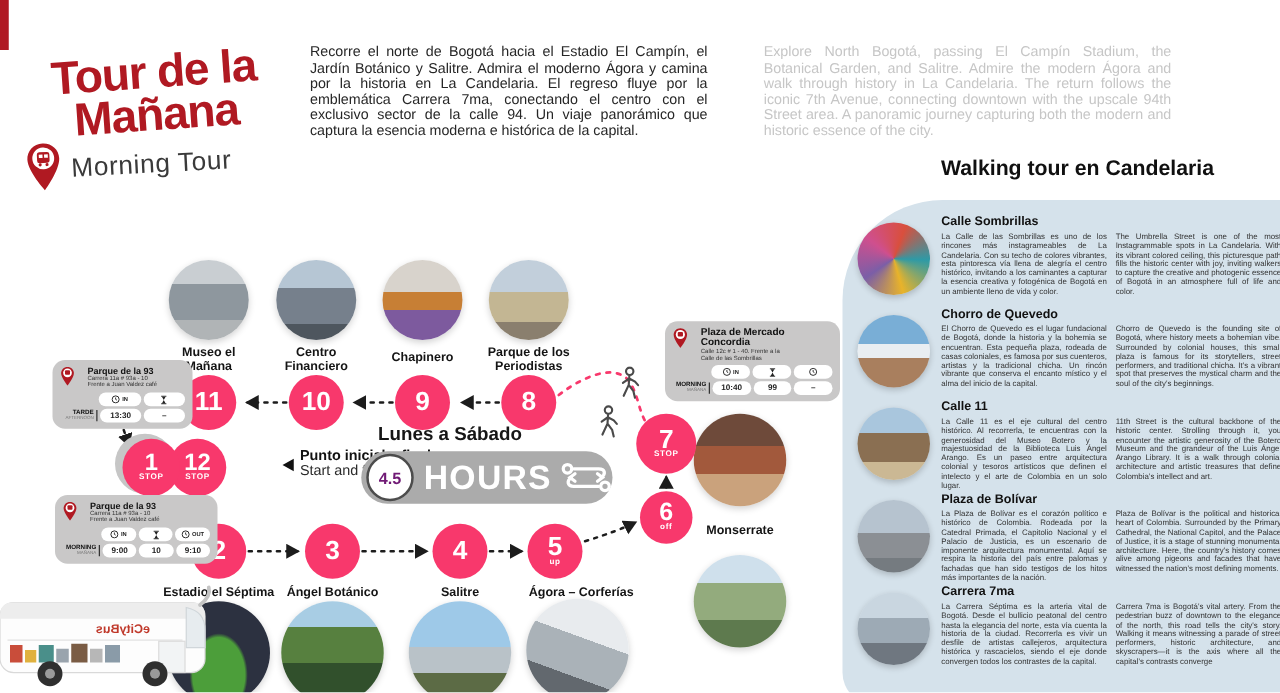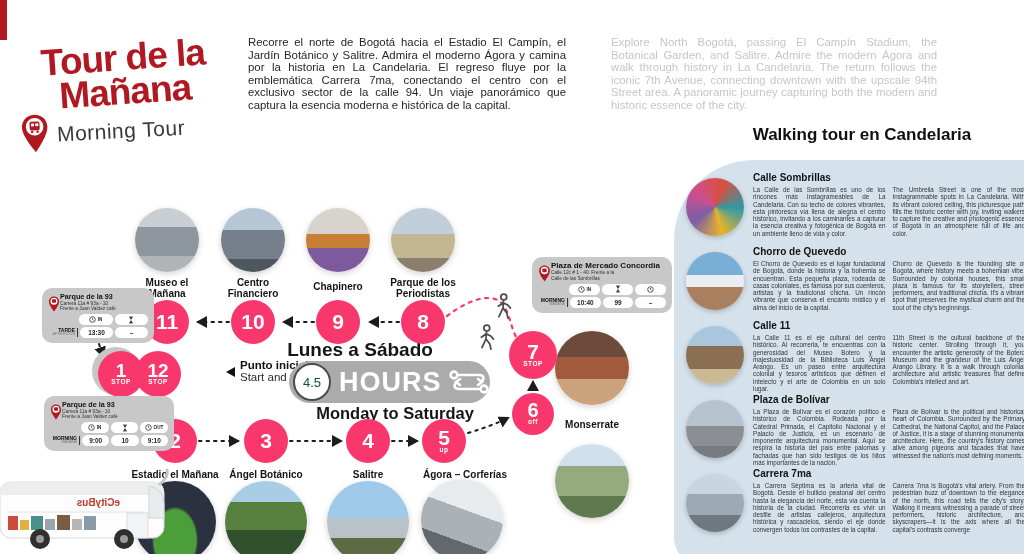--- a/index.html
+++ b/index.html
@@ -58,32 +58,32 @@
     font-weight:800;z-index:3;line-height:.85;}
   .d44{width:44px;height:44px;font-size:21px;}
   .d46{width:46px;height:46px;font-size:19px;}
   .num .sub{font-size:6.5px;font-weight:700;letter-spacing:.5px;line-height:1;}
   .shadowed{box-shadow:-5px -3px 0 1px #c6c6c6;}
 
   .sched{position:absolute;font-weight:800;color:#161616;text-align:center;z-index:2;margin:0;}
   .banner{position:absolute;left:289px;top:361px;width:201px;height:42px;background:#ABABAB;
     border-radius:21px;display:flex;align-items:center;z-index:2;}
   .banner .bignum{width:34px;height:34px;margin-left:4px;background:#fff;border:2px solid #4c4c4c;
-    border-radius:50%;display:flex;align-items:center;justify-content:center;font-size:13px;font-weight:400;color:#14532d;flex:0 0 34px;}
+    border-radius:50%;display:flex;align-items:center;justify-content:center;font-size:13px;font-weight:700;color:#701a75;flex:0 0 34px;}
   .banner .hrs{font-size:27px;color:#fff;font-weight:800;letter-spacing:1px;margin-left:8px;}
 
   .startpoint{position:absolute;left:240px;top:359px;z-index:2;}
   .startpoint .l1{font-size:11.5px;font-weight:800;color:#111;}
   .startpoint .l2{font-size:11.5px;color:#2a2a2a;}
   .tri{position:absolute;left:226px;top:367px;width:0;height:0;z-index:2;
     border-top:5px solid transparent;border-bottom:5px solid transparent;border-right:9px solid #111;}
 
   
   .gcard{position:absolute;background:#C9C8C8;border-radius:10px;padding:5px 6px;z-index:4;}
-  .ghead{display:flex;gap:0;align-items:flex-end;}
+  .ghead{display:flex;gap:10px;align-items:flex-start;}
   .gname{font-size:7.2px;font-weight:800;color:#111;line-height:1.05;}
   .gaddr{font-size:4.8px;color:#333;line-height:1.2;}
   .grow{display:flex;gap:2px;margin-top:2px;align-items:center;}
   .gperiod{width:27px;flex:0 0 27px;display:flex;flex-direction:column;align-items:flex-end;
     border-right:1.5px solid #333;padding-right:2px;line-height:1;}
   .gperiod.empty{border-right:none;}
   .gperiod b{font-size:5px;color:#111;}
   .gperiod i{font-size:3.6px;font-style:normal;color:#777;}
   .gpill{flex:1;background:#fff;border-radius:6px;height:11px;display:flex;align-items:center;
     justify-content:center;font-size:6.5px;font-weight:700;color:#222;gap:1.5px;}
@@ -225,36 +225,35 @@
   <div class="num d46" style="left:158px;top:374px">
     <span>12</span>
     <span class="sub">STOP</span>
   </div>
   <div class="tri"></div>
   <div class="startpoint">
     <div class="l1">Punto inicial y final</div>
     <div class="l2">Start and finish point</div>
   </div>
 
-  <p class="sched" style="left:280px;top:339px;width:160px;font-size:19px">Lunes a Sábado</p>
+  <p class="sched" style="left:280px;top:339px;width:160px;font-size:15px">Lunes a Sábado</p>
   <div class="banner">
     <div class="bignum">4.5</div>
     <div class="hrs">HOURS</div>
     <svg width="42" height="30" viewBox="0 0 42 30" style="margin-left:6px">
       <g stroke="#fff" stroke-width="2.6" fill="none" stroke-linecap="round">
         <circle cx="6" cy="8" r="3.4"></circle>
         <path d="M11,8 H31 C36,8 37,12 33,15"></path>
         <path d="M30,12 L34,15 L30,18"></path>
         <circle cx="36" cy="22" r="3.4"></circle>
         <path d="M31,22 H11 C6,22 5,18 9,15"></path>
         <path d="M12,18 L8,15 L12,12"></path>
       </g>
     </svg>
   </div>
-  <p class="sched" style="left:300px;top:404px;width:190px;font-size:16.5px">Monday to Saturday</p>
 
   <div class="num d44" style="left:175px;top:441px">
       <span>2</span>
     </div>
   <div class="num d44" style="left:266px;top:441px">
       <span>3</span>
     </div>
   <div class="num d44" style="left:368px;top:441px">
       <span>4</span>
     </div>
@@ -264,21 +263,21 @@
   </div>
   <div class="num" style="left:533px;top:414px;width:42px;height:42px;font-size:20px">
     <span>6</span>
     <span class="sub">off</span>
   </div>
   <div class="num" style="left:533px;top:355px;width:48px;height:48px;font-size:21px">
     <span>7</span>
     <span class="sub">STOP</span>
   </div>
 
-  <div class="stop-label nowrap" style="left:175px;top:470px">Estadio el Mañana</div>
+  <div class="stop-label nowrap" style="left:175px;top:470px">Estadio el Séptima</div>
   <div class="stop-label nowrap" style="left:266px;top:470px">Ángel Botánico</div>
   <div class="stop-label nowrap" style="left:368px;top:470px">Salitre</div>
   <div class="stop-label nowrap" style="left:465px;top:470px">Ágora – Corferías</div>
   <div class="stop-label nowrap" style="left:592px;top:420px">Monserrate</div>
 
   <div class="photo ph-estadio" style="left:175px;top:522px;width:82px;height:82px"></div>
   <div class="photo ph-botanico" style="left:266px;top:522px;width:82px;height:82px"></div>
   <div class="photo ph-salitre" style="left:368px;top:522px;width:82px;height:82px"></div>
   <div class="photo ph-agora" style="left:462px;top:520px;width:82px;height:82px"></div>
   <div class="photo ph-mercado" style="left:592px;top:368px;width:74px;height:74px"></div>

